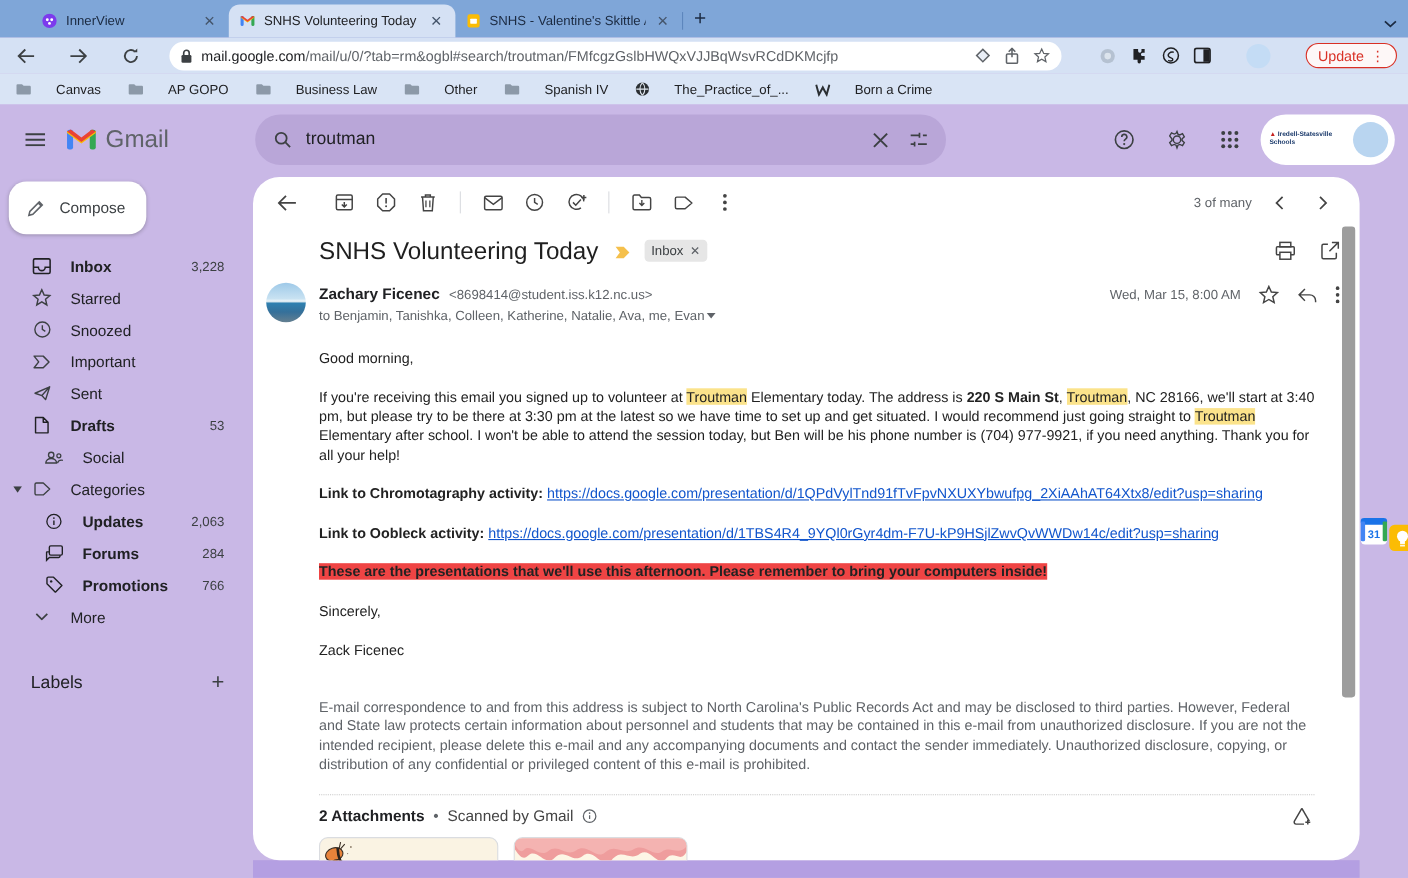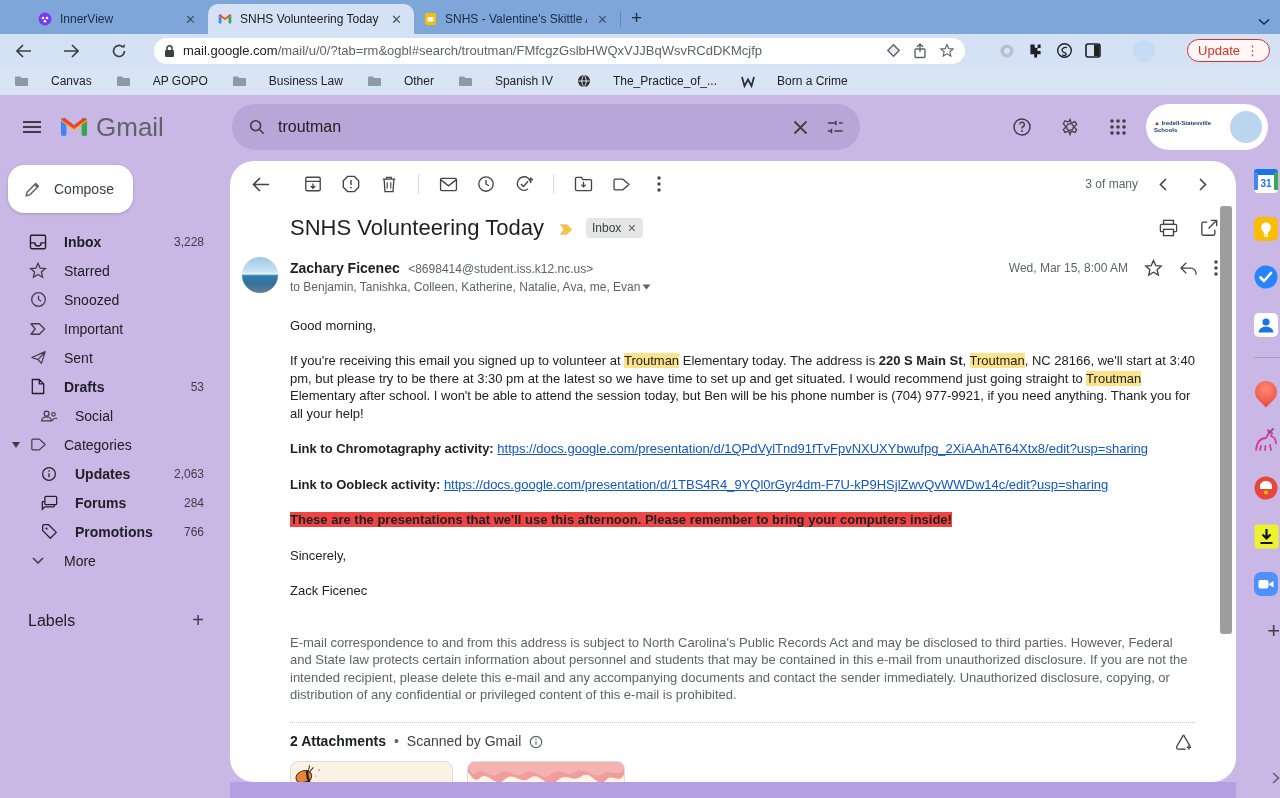--- a/index.html
+++ b/index.html
@@ -29,21 +29,21 @@
   .update-dots { color:#d93025; font-size:13px; letter-spacing:0; }
 
   .bookmarks { height:28px; background:#d9e4f5; display:flex; align-items:center; gap:24px; padding:0 14px; font-size:12px; color:#202124; }
   .bm { display:flex; align-items:center; gap:22px; }
 
   
   .app { position:absolute; top:95px; left:0; right:0; bottom:0; background:#c9b8e6; }
   .gheader { position:absolute; top:0; left:0; right:0; height:64px; display:flex; align-items:center; }
   .burger { width:48px; height:48px; margin-left:8px; display:flex; align-items:center; justify-content:center; border-radius:50%; }
   .glogo { display:flex; align-items:center; gap:8px; margin-left:4px; width:110px; }
-  .glogo-text { font-size:26px; color:#5f6368; }
+  .glogo-text { font-size:22px; color:#5f6368; }
   .searchbar { margin-left:62px; width:628px; height:46px; background:#b9a6d8; border-radius:24px; display:flex; align-items:center; padding:0 16px; gap:12px; }
   .search-q { flex:1; font-size:16px; color:#202124; }
   .gh-right { margin-left:auto; display:flex; align-items:center; gap:8px; padding-right:12px; }
   .gh-ic { width:40px; height:40px; border-radius:50%; display:flex; align-items:center; justify-content:center; }
   .account-pill { width:122px; height:46px; background:#fff; border-radius:24px; display:flex; align-items:center; padding:0 6px 0 8px; gap:6px; }
   .district { font-size:6px; font-weight:bold; color:#1b3a6b; line-height:1.2; flex:1; }
   .district .torch { color:#c5221f; }
   .district-avatar { width:32px; height:32px; border-radius:50%; background:#b9d5f0; flex:none; }
 
   
@@ -101,21 +101,21 @@
   .att-head .b { font-weight:bold; }
   .att-head .dot { color:#5f6368; }
   .att-head .scan { color:#444; }
   .att-dl { margin-left:auto; margin-right:2px; }
   .att-cards { display:flex; gap:14px; margin-top:10px; }
   .att-card { border:1px solid #dadce0; border-radius:8px; overflow:hidden; position:relative; height:120px; }
   .att-card.c1 { width:163px; background:#faf3e3; }
   .att-card.c2 { width:158px; background:#fdf6e6; }
 
   
-  .rail { position:absolute; top:64px; right:0; width:44px; bottom:0; display:flex; flex-direction:column; align-items:flex-end; }
+  .rail { position:absolute; top:64px; right:0; width:44px; bottom:0; display:flex; flex-direction:row; align-items:center; }
   .rail-ic { width:28px; height:28px; margin-top:20px; display:flex; align-items:center; justify-content:center; }
   .rail-ic:first-child { margin-top:8px; }
   .rail-div { width:26px; height:1px; background:#ab97cf; margin-top:18px; }
   .rail-plus { font-size:22px; color:#3c4043; margin-top:20px; }
   .rail-chevron { margin-top:auto; margin-bottom:14px; }
   .teardrop { width:22px; height:22px; border-radius:50% 50% 50% 0; transform:rotate(-45deg); background:radial-gradient(circle at 60% 40%, #ff8a73, #e8453c); }
 </style>
 </head>
 <body>
 

